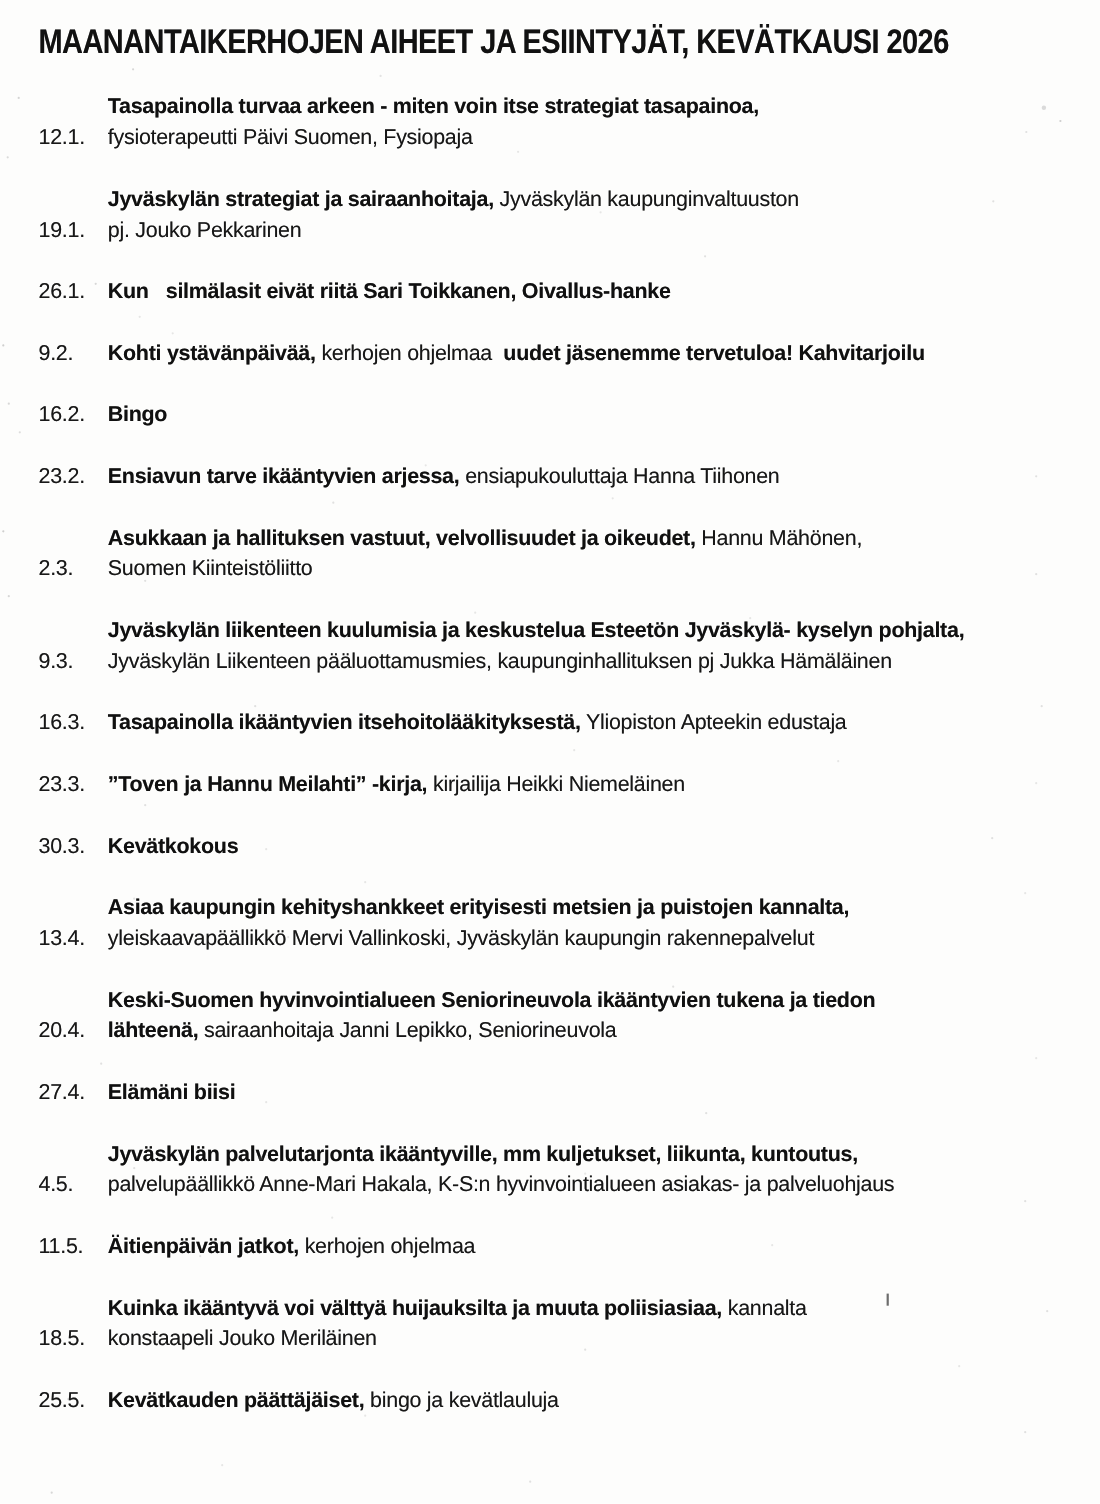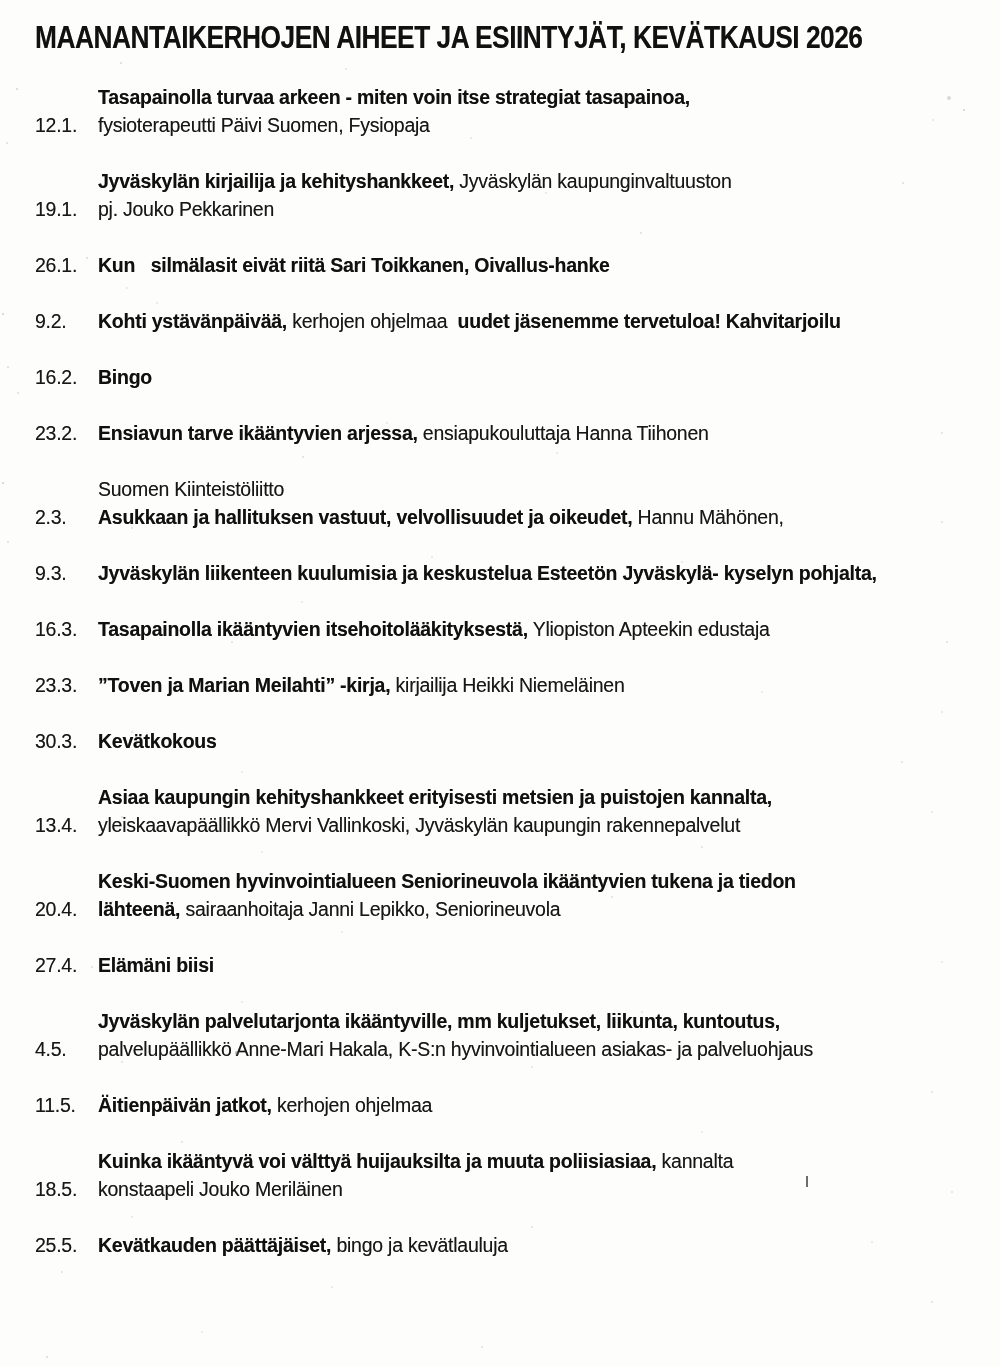--- a/index.html
+++ b/index.html
@@ -157,21 +157,21 @@
     <span class="date">12.1.</span>
     <div class="content">
           <div class="line"><span class="seg bold">Tasapainolla turvaa arkeen - miten voin itse strategiat tasapainoa,</span></div>
           <div class="line"><span class="seg">fysioterapeutti Päivi Suomen, Fysiopaja</span></div>
         </div>
   </div>
 
   <div class="entry">
     <span class="date">19.1.</span>
     <div class="content">
-          <div class="line"><span class="seg bold">Jyväskylän kirjailija ja kehityshankkeet,</span><span class="seg"> Jyväskylän kaupunginvaltuuston</span></div>
+          <div class="line"><span class="seg bold">Jyväskylän strategiat ja sairaanhoitaja,</span><span class="seg"> Jyväskylän kaupunginvaltuuston</span></div>
           <div class="line"><span class="seg">pj. Jouko Pekkarinen</span></div>
         </div>
   </div>
 
   <div class="entry">
     <span class="date">26.1.</span>
     <div class="content">
           <div class="line"><span class="seg bold">Kun   silmälasit eivät riitä Sari Toikkanen, Oivallus-hanke</span></div>
         </div>
   </div>
@@ -194,43 +194,44 @@
   <div class="entry">
     <span class="date">23.2.</span>
     <div class="content">
           <div class="line"><span class="seg bold">Ensiavun tarve ikääntyvien arjessa,</span><span class="seg"> ensiapukouluttaja Hanna Tiihonen</span></div>
         </div>
   </div>
 
   <div class="entry">
     <span class="date">2.3.</span>
     <div class="content">
+          <div class="line"><span class="seg bold">Asukkaan ja hallituksen vastuut, velvollisuudet ja oikeudet,</span><span class="seg"> Hannu Mähönen,</span></div>
           <div class="line"><span class="seg">Suomen Kiinteistöliitto</span></div>
-          <div class="line"><span class="seg bold">Asukkaan ja hallituksen vastuut, velvollisuudet ja oikeudet,</span><span class="seg"> Hannu Mähönen,</span></div>
         </div>
   </div>
 
   <div class="entry">
     <span class="date">9.3.</span>
     <div class="content">
           <div class="line"><span class="seg bold">Jyväskylän liikenteen kuulumisia ja keskustelua Esteetön Jyväskylä- kyselyn pohjalta,</span></div>
+          <div class="line"><span class="seg">Jyväskylän Liikenteen pääluottamusmies, kaupunginhallituksen pj Jukka Hämäläinen</span></div>
         </div>
   </div>
 
   <div class="entry">
     <span class="date">16.3.</span>
     <div class="content">
           <div class="line"><span class="seg bold">Tasapainolla ikääntyvien itsehoitolääkityksestä,</span><span class="seg"> Yliopiston Apteekin edustaja</span></div>
         </div>
   </div>
 
   <div class="entry">
     <span class="date">23.3.</span>
     <div class="content">
-          <div class="line"><span class="seg bold">”Toven ja Marian Meilahti” -kirja,</span><span class="seg"> kirjailija Heikki Niemeläinen</span></div>
+          <div class="line"><span class="seg bold">”Toven ja Hannu Meilahti” -kirja,</span><span class="seg"> kirjailija Heikki Niemeläinen</span></div>
         </div>
   </div>
 
   <div class="entry">
     <span class="date">30.3.</span>
     <div class="content">
           <div class="line"><span class="seg bold">Kevätkokous</span></div>
         </div>
   </div>
 

